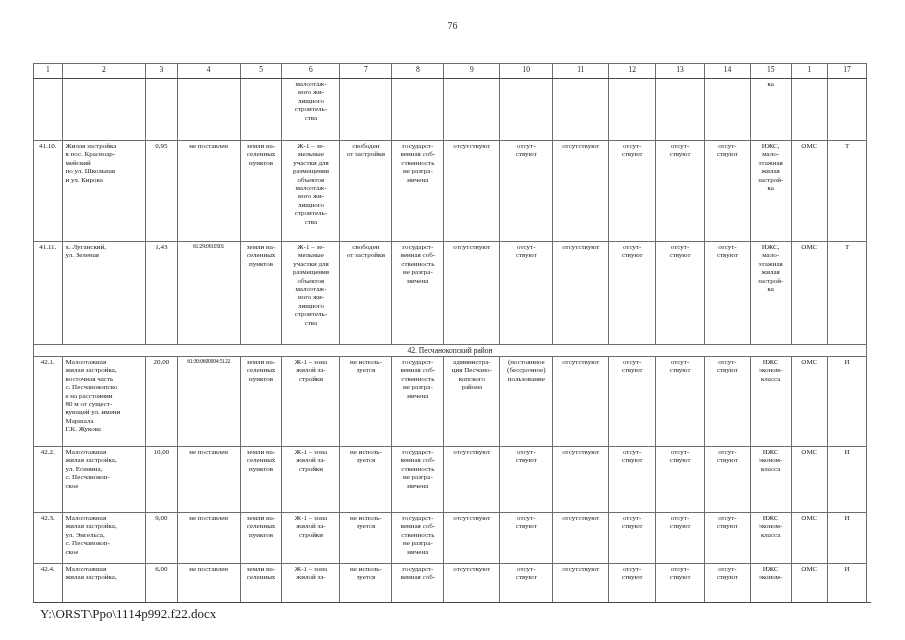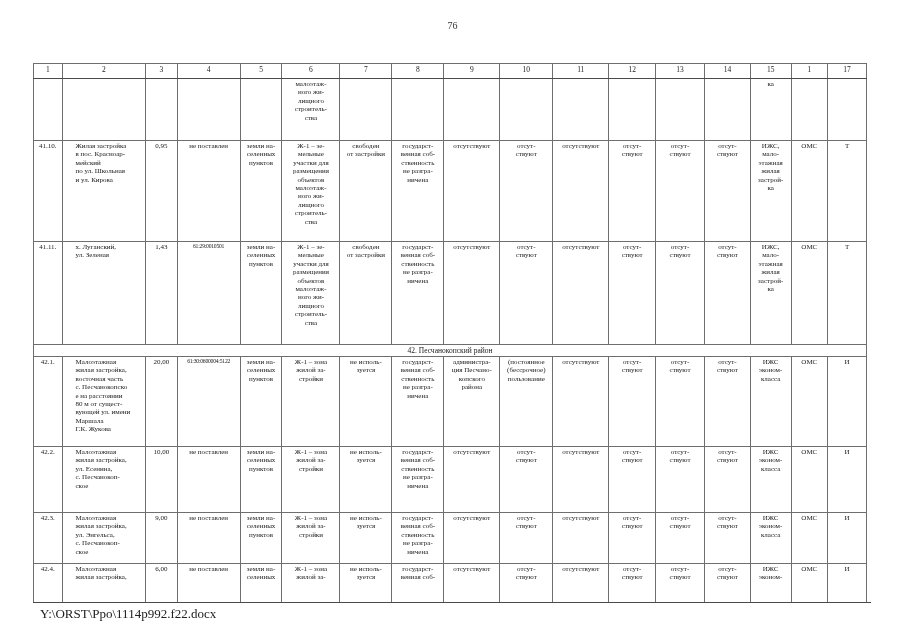--- a/index.html
+++ b/index.html
@@ -21,21 +21,21 @@
     border:1.4px solid #3c3c3c;
   }
   .doc-table th,.doc-table td{
     border:1px solid #6e6e6e;
     vertical-align:top;text-align:center;
     font-weight:normal;font-size:7px;line-height:1.2;
     padding:1px 1px;white-space:pre-line;overflow:hidden;
     word-wrap:break-word;
   }
   .doc-table thead th{font-size:7.5px;border-bottom:1px solid #4a4a4a;}
-  .doc-table td.al{text-align:left;padding-left:13px;font-family:Liberation Serif, serif;}
+  .doc-table td.al{text-align:left;padding-left:3px;font-family:Liberation Serif, serif;}
   .doc-table td.squeeze{font-size:5.7px;letter-spacing:-0.25px;white-space:nowrap;padding-left:0;padding-right:0;}
   .doc-table tr.section td{font-size:7.5px;vertical-align:middle;padding:0;}
   .footer-path{
     position:absolute;left:40px;top:606px;font-size:13px;color:#222;
   }
 </style>
 </head>
 <body>
 
 <div class="page">

